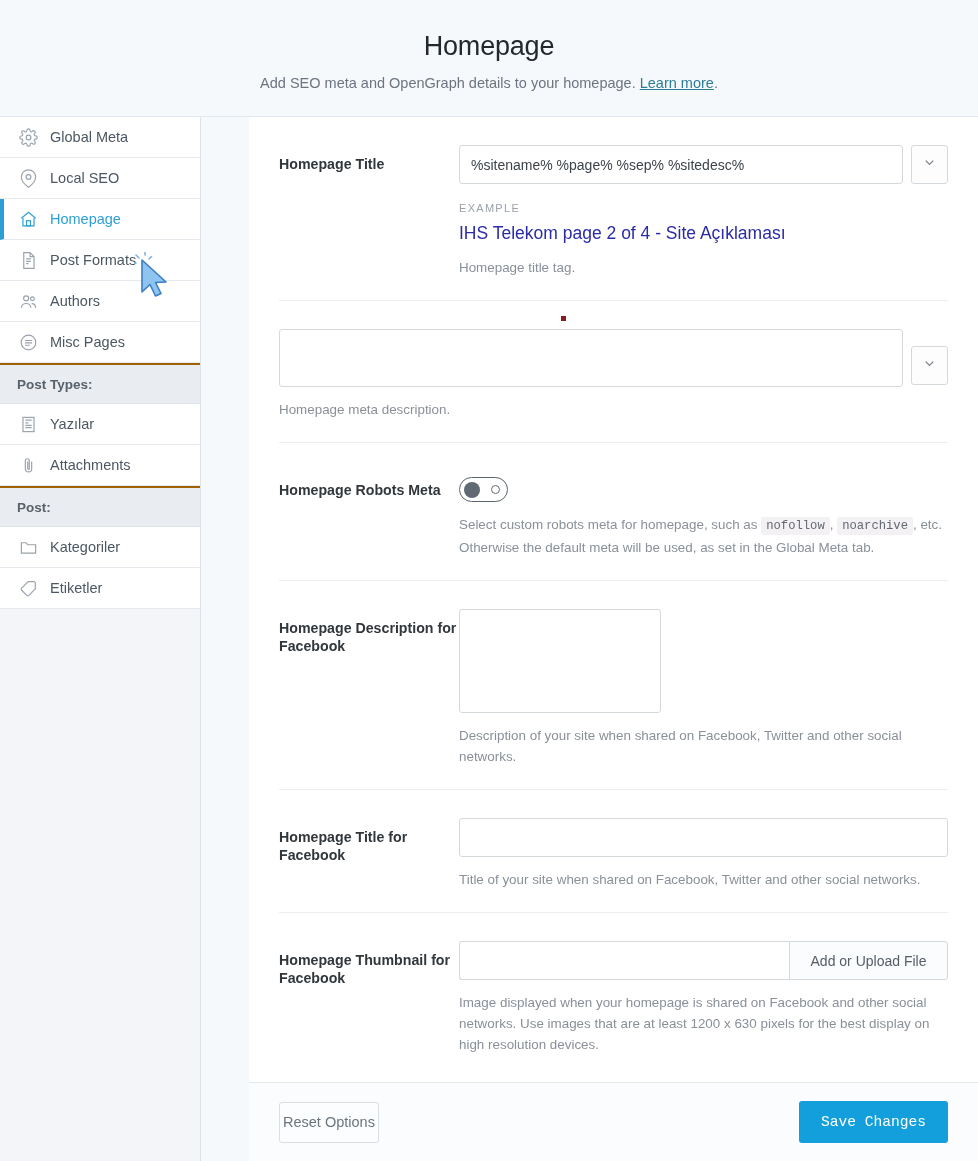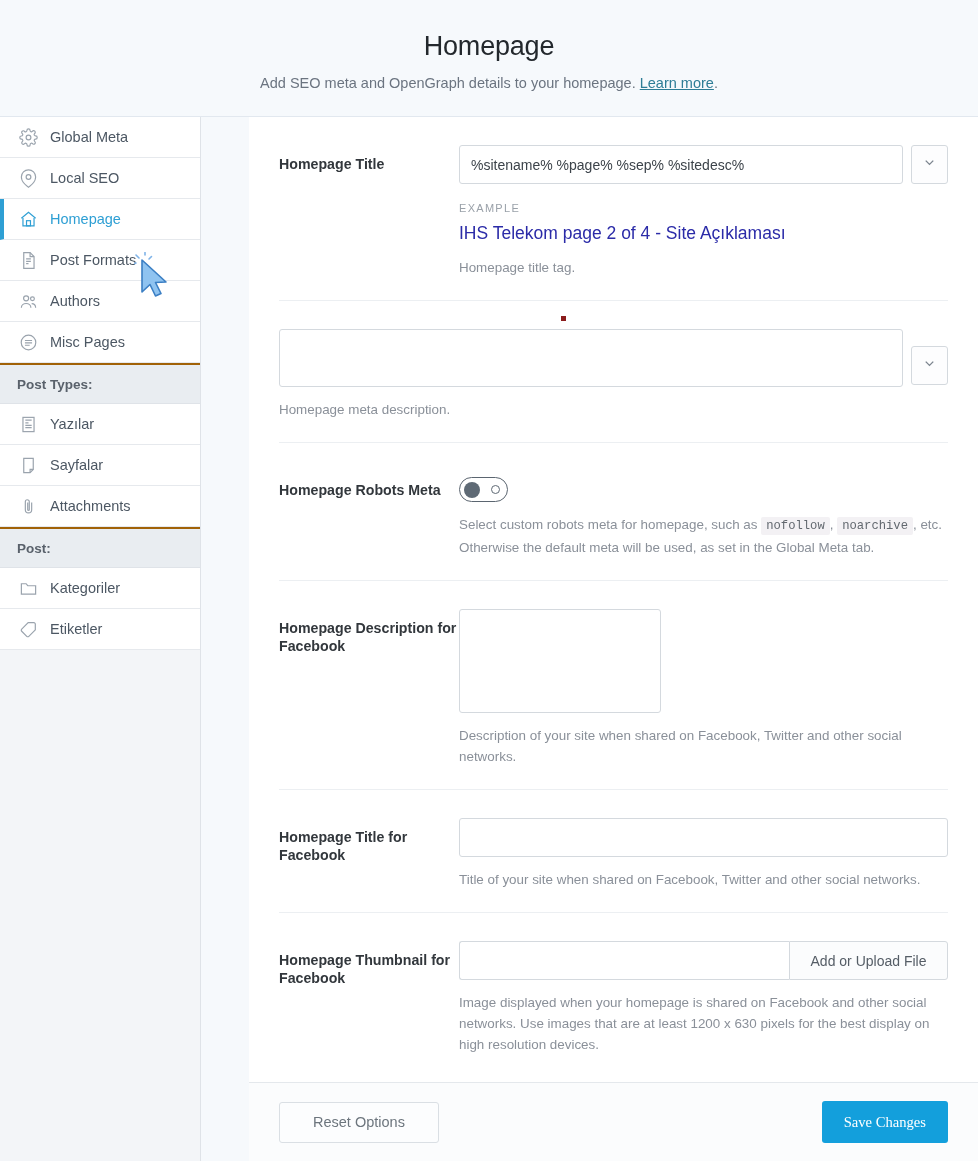--- a/index.html
+++ b/index.html
@@ -281,39 +281,39 @@
     flex: 0 0 79px;
     border-top: 1px solid #e4e8ec;
     background: #fbfcfd;
     display: flex;
     align-items: center;
     justify-content: space-between;
     padding: 0 30px;
   }
   .btn-reset {
     height: 41px;
-    padding: 0 33px;
+    padding: 0 3px;
     border: 1px solid #dadfe4;
     border-radius: 3px;
     background: #fcfdfe;
     font-size: 14.5px;
     color: #6c757d;
     cursor: pointer;
     font-family: "Liberation Sans", sans-serif;
   }
   .btn-save {
     height: 42px;
     padding: 0 22px;
     border: none;
     border-radius: 3px;
     background: #139fdc;
     color: #fff;
     font-size: 14.6px;
     cursor: pointer;
-    font-family: Liberation Serif, serif;
+    font-family: Liberation Mono, monospace;
   }
 
   
   .cursor {
     position: absolute;
     left: 134px;
     top: 252px;
     width: 46px;
     height: 52px;
     pointer-events: none;
@@ -405,29 +405,20 @@
       <div class="nav-item">
         <span class="ico">
           <svg width="19" height="19" viewBox="0 0 24 24" fill="none" stroke="currentColor" stroke-width="1.5">
               <rect x="5" y="3" width="14" height="18"></rect>
               <path d="M8 6.5h8M8 10h4M8 13h8M8 16h8"></path>
             </svg>
         </span>
         <span class="lbl">Yazılar</span>
       </div>
 
-      <div class="nav-item">
-        <span class="ico">
-          <svg width="19" height="19" viewBox="0 0 24 24" fill="none" stroke="currentColor" stroke-width="1.5">
-              <path d="M6 3h12v14l-4 4H6z"></path>
-              <path d="M18 17h-4v4"></path>
-            </svg>
-        </span>
-        <span class="lbl">Sayfalar</span>
-      </div>
 
       <div class="nav-item">
         <span class="ico">
           <svg width="19" height="19" viewBox="0 0 24 24" fill="none" stroke="currentColor" stroke-width="1.5">
               <path d="M16 7v9a4 4 0 0 1-8 0V6a2.5 2.5 0 0 1 5 0v10a1 1 0 0 1-2 0V7"></path>
             </svg>
         </span>
         <span class="lbl">Attachments</span>
       </div>
 

